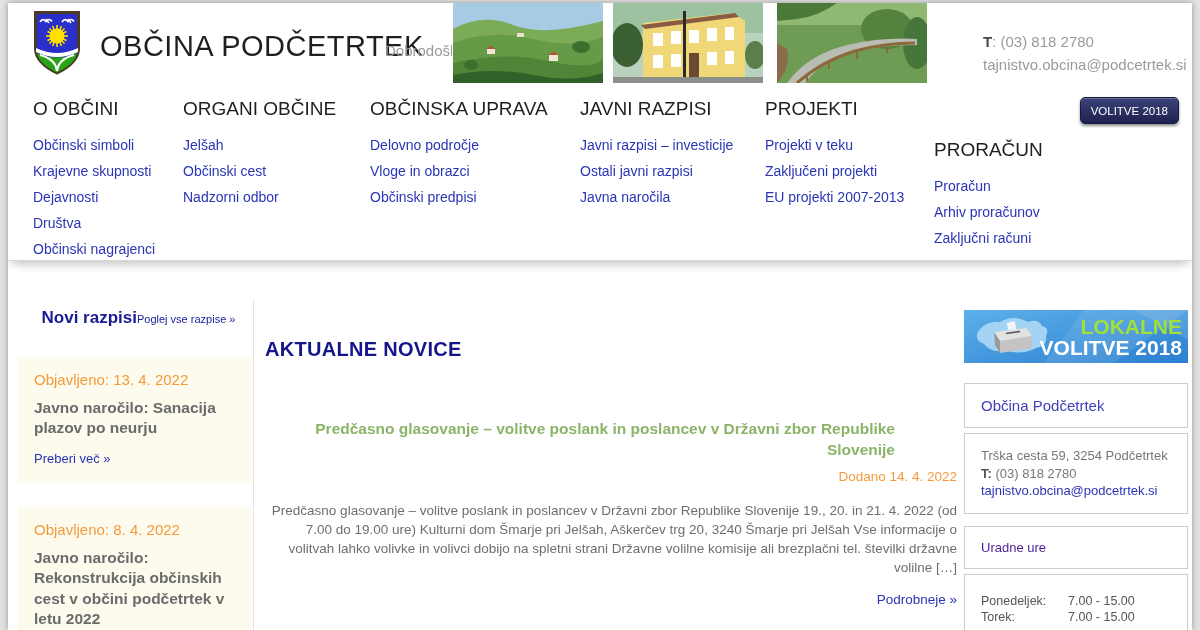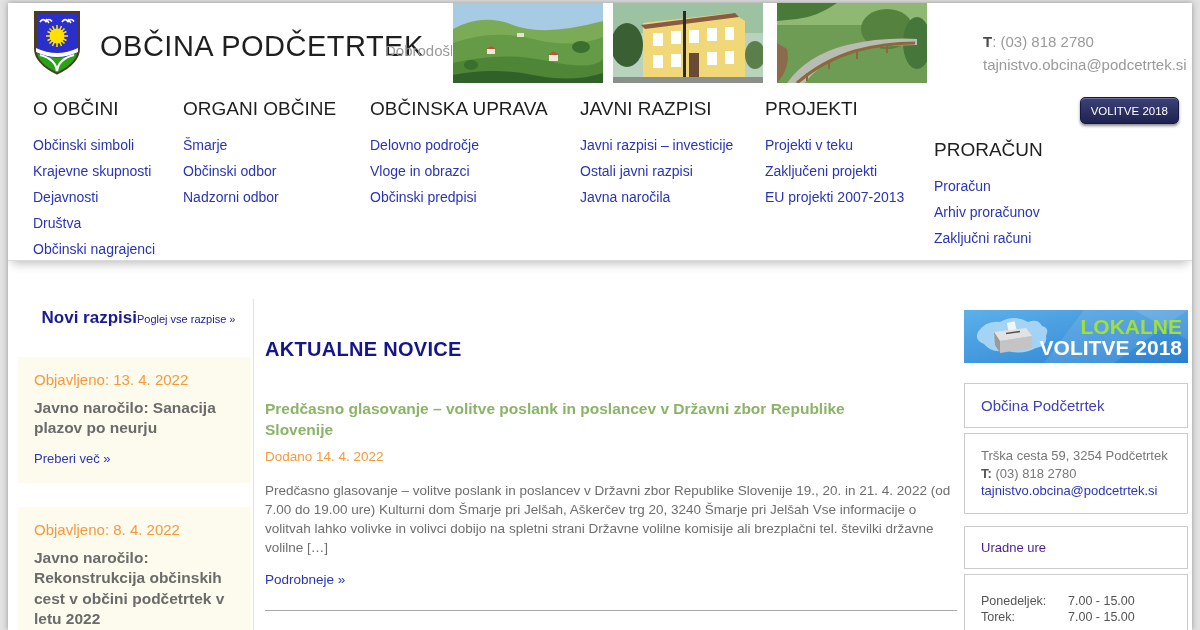--- a/index.html
+++ b/index.html
@@ -64,21 +64,21 @@
   .sl-title { font-size:17px; font-weight:bold; color:#1a1a96; }
   .sl-viewall { font-size:11px; color:#1a1a96; cursor:pointer; }
   .razpis-card { background:#fcfbee; padding:14px 16px 16px; margin-top:29px; }
   .razpis-card + .razpis-card { margin-top:24px; }
   .rc-date { font-size:15px; color:#f59a3c; }
   .rc-title { margin-top:10px; font-size:15.5px; font-weight:bold; color:#6b6b6b; line-height:1.32; }
   .rc-more { display:inline-block; margin-top:12px; font-size:13px; color:#2a35b5; text-decoration:none; cursor:pointer; }
   
   .main { position:absolute; left:257px; top:300px; width:692px; }
   .main h1 { margin-top:35px; font-size:20px; font-weight:bold; color:#15158c; letter-spacing:.3px; }
-  .article { margin-top:38px; }
+  .article { margin-top:58px;text-align:right; }
   .art-title { font-size:15.5px; font-weight:bold; color:#8cb468; line-height:1.35; max-width:630px; }
   .art-date { margin-top:8px; font-size:13.5px; color:#f59a3c; }
   .art-excerpt { margin-top:17px; font-size:13.5px; color:#6e6e6e; line-height:19px; }
   .art-more { display:inline-block; margin-top:15px; font-size:13.5px; color:#2a35b5; text-decoration:none; cursor:pointer; }
   .art-divider { border:none; border-top:1px solid #a9a9a9; margin-top:22px; }
   
   .sidebar-right { position:absolute; left:956px; top:307px; width:224px; }
   .banner { display:block; width:224px; height:53px; cursor:pointer; }
   .sr-box { border:1px solid #cccccc; background:#fff; padding:13px 16px; }
   .box-obcina { margin-top:20px; }
@@ -197,22 +197,22 @@
         <li><a>Občinski simboli</a></li>
         <li><a>Krajevne skupnosti</a></li>
         <li><a>Dejavnosti</a></li>
         <li><a>Društva</a></li>
         <li><a>Občinski nagrajenci</a></li>
       </ul>
     </div>
     <div class="nav-col nc1">
       <h2>ORGANI OBČINE</h2>
       <ul>
-        <li><a>Šmarje</a></li>
-        <li><a>Občinski odbor</a></li>
+        <li><a>Jelšah</a></li>
+        <li><a>Občinski cest</a></li>
         <li><a>Nadzorni odbor</a></li>
       </ul>
     </div>
     <div class="nav-col nc2">
       <h2>OBČINSKA UPRAVA</h2>
       <ul>
         <li><a>Delovno področje</a></li>
         <li><a>Vloge in obrazci</a></li>
         <li><a>Občinski predpisi</a></li>
       </ul>

